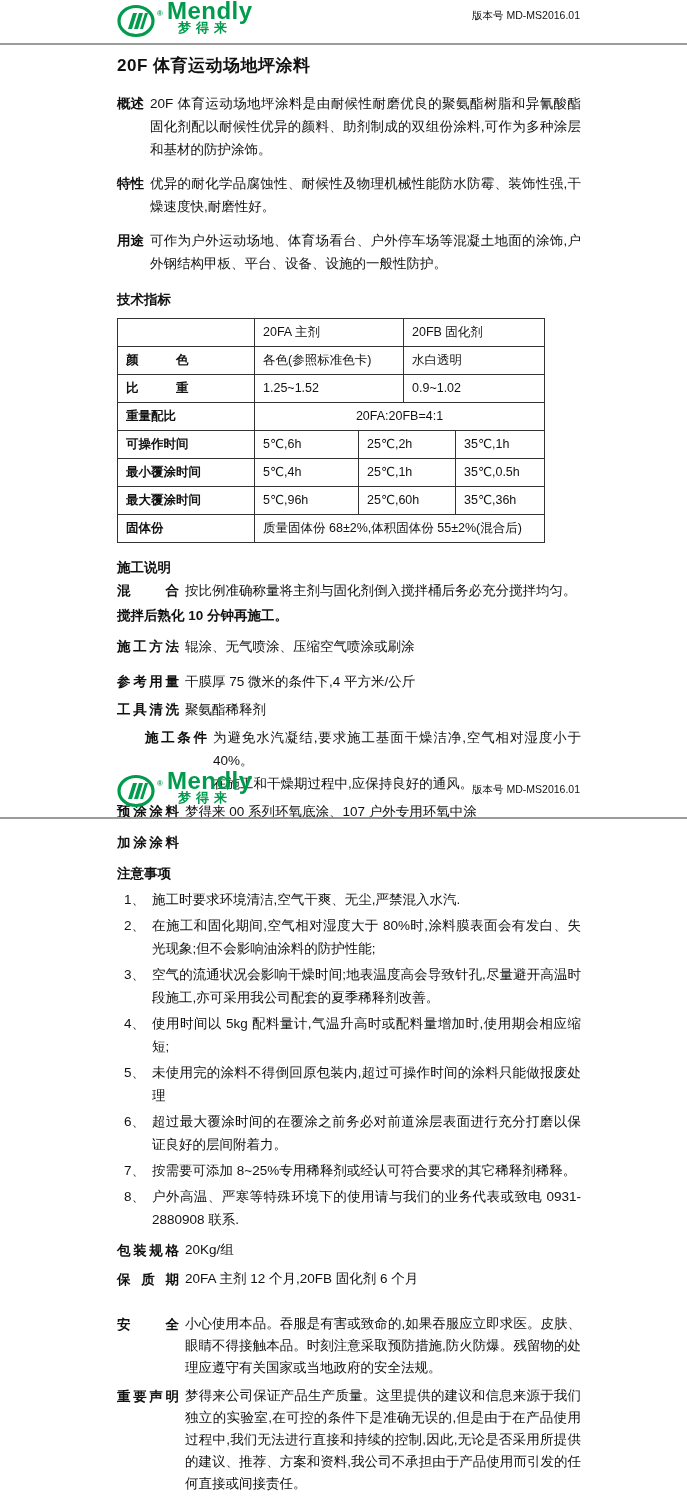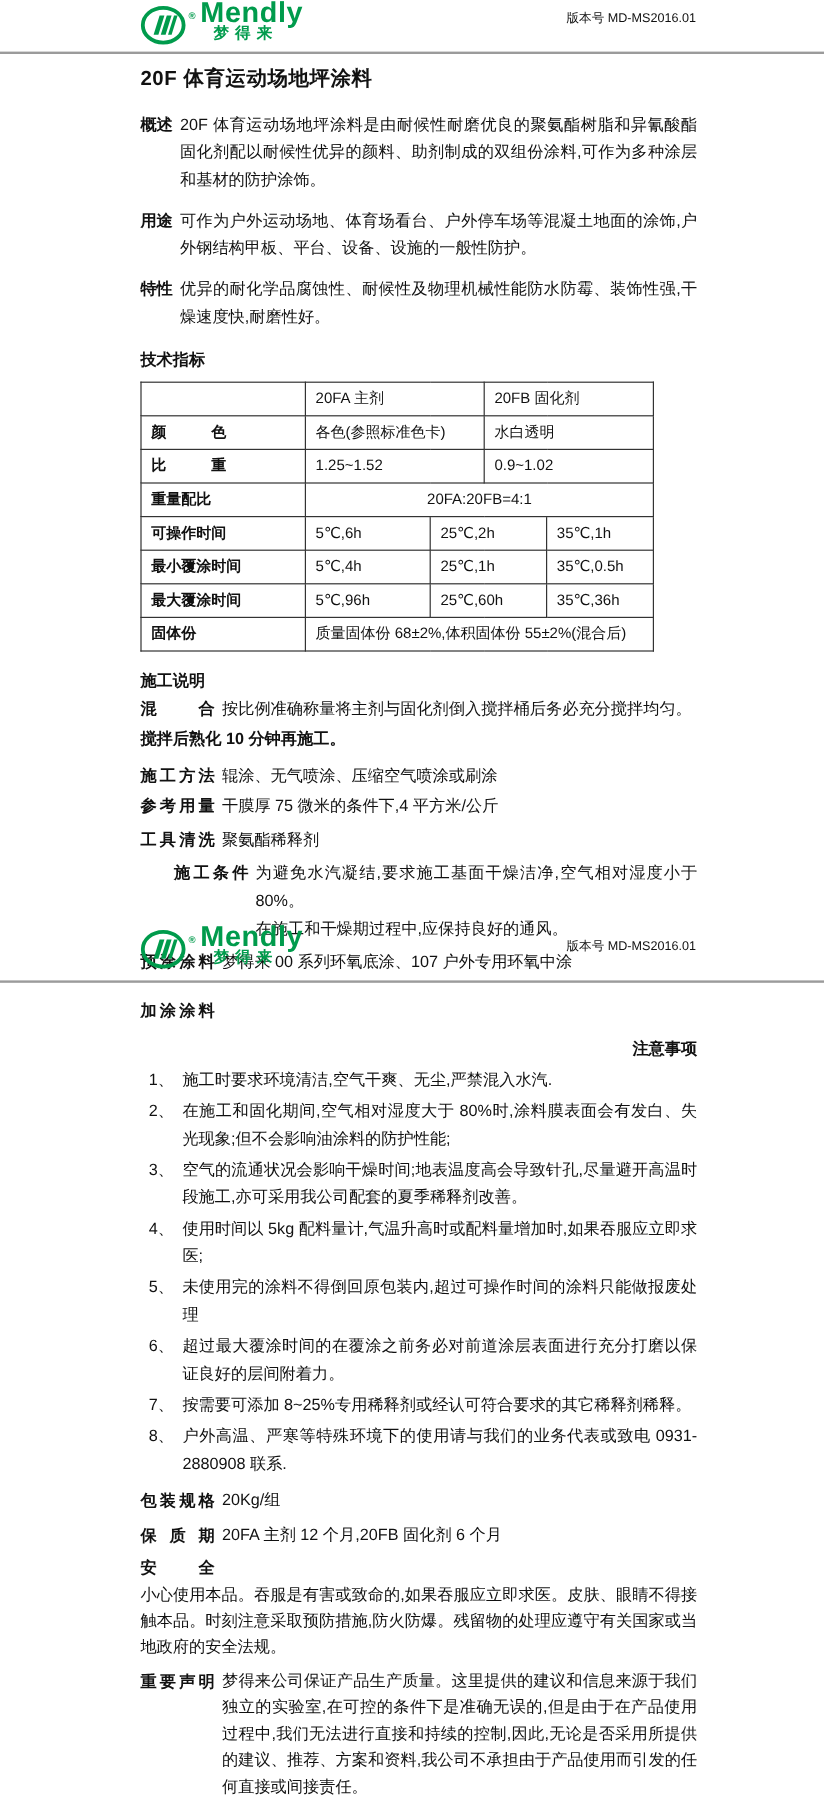--- a/index.html
+++ b/index.html
@@ -64,26 +64,26 @@
   <div class="rule"></div>
 
   <div class="content">
     <div class="title">20F 体育运动场地坪涂料</div>
 
     <div class="sec" style="margin-top:14px;">
       <div class="lbl w2">概述</div>
       <div class="txt">20F 体育运动场地坪涂料是由耐候性耐磨优良的聚氨酯树脂和异氰酸酯固化剂配以耐候性优异的颜料、助剂制成的双组份涂料,可作为多种涂层和基材的防护涂饰。</div>
     </div>
     <div class="sec">
+      <div class="lbl w2">特性</div>
+      <div class="txt">优异的耐化学品腐蚀性、耐候性及物理机械性能防水防霉、装饰性强,干燥速度快,耐磨性好。</div>
+    </div>
+    <div class="sec">
       <div class="lbl w2">用途</div>
       <div class="txt">可作为户外运动场地、体育场看台、户外停车场等混凝土地面的涂饰,户外钢结构甲板、平台、设备、设施的一般性防护。</div>
-    </div>
-    <div class="sec">
-      <div class="lbl w2">特性</div>
-      <div class="txt">优异的耐化学品腐蚀性、耐候性及物理机械性能防水防霉、装饰性强,干燥速度快,耐磨性好。</div>
     </div>
 
     <div class="heading">技术指标</div>
 
     <table class="spec">
       <colgroup>
         <col style="width:137px">
           <col style="width:104px">
           <col style="width:45px">
           <col style="width:52px">
@@ -139,32 +139,32 @@
     <div class="sec" style="margin-top:0;">
       <div class="lbl w4">混合</div>
       <div class="txt">按比例准确称量将主剂与固化剂倒入搅拌桶后务必充分搅拌均匀。</div>
     </div>
     <div class="fullline">搅拌后熟化 10 分钟再施工。</div>
 
     <div class="sec" style="margin-top:8px;">
       <div class="lbl w4">施工方法</div>
       <div class="txt">辊涂、无气喷涂、压缩空气喷涂或刷涂</div>
     </div>
-    <div class="sec" style="margin-top:2px;justify-content:space-between;">
+    <div class="sec" style="margin-top:12px;justify-content:space-between;">
       <div class="lbl w4">参考用量</div>
       <div class="txt">干膜厚 75 微米的条件下,4 平方米/公斤</div>
     </div>
     <div class="sec" style="margin-top:5px;">
       <div class="lbl w4">工具清洗</div>
       <div class="txt">聚氨酯稀释剂</div>
     </div>
     <div class="sec" style="margin-top:5px;margin-left:28px;">
       <div class="lbl w4">施工条件</div>
       <div class="txt">
-        <div>为避免水汽凝结,要求施工基面干燥洁净,空气相对湿度小于 80%。</div>
+        <div>为避免水汽凝结,要求施工基面干燥洁净,空气相对湿度小于 40%。</div>
         <div>在施工和干燥期过程中,应保持良好的通风。</div>
       </div>
     </div>
     <div class="sec" style="margin-top:5px;">
       <div class="lbl w4">预涂涂料</div>
       <div class="txt">梦得来 00 系列环氧底涂、107 户外专用环氧中涂</div>
     </div>
   </div>
 </div>
 
@@ -187,37 +187,37 @@
     </div>
     <div class="ver">版本号 MD-MS2016.01</div>
   </div>
   <div class="rule"></div>
 
   <div class="content">
     <div class="sec" style="margin-top:12px;">
       <div class="lbl w4">加涂涂料</div>
     </div>
 
-    <div class="heading" style="margin-top:8px;text-align:right;">注意事项</div>
+    <div class="heading" style="margin-top:8px;">注意事项</div>
 
     <div class="note">
       <div class="num">1、</div>
       <div class="txt">施工时要求环境清洁,空气干爽、无尘,严禁混入水汽.</div>
     </div>
     <div class="note">
       <div class="num">2、</div>
       <div class="txt">在施工和固化期间,空气相对湿度大于 80%时,涂料膜表面会有发白、失光现象;但不会影响油涂料的防护性能;</div>
     </div>
     <div class="note">
       <div class="num">3、</div>
       <div class="txt">空气的流通状况会影响干燥时间;地表温度高会导致针孔,尽量避开高温时段施工,亦可采用我公司配套的夏季稀释剂改善。</div>
     </div>
     <div class="note">
       <div class="num">4、</div>
-      <div class="txt">使用时间以 5kg 配料量计,气温升高时或配料量增加时,如果吞服应立即求医;</div>
+      <div class="txt">使用时间以 5kg 配料量计,气温升高时或配料量增加时,使用期会相应缩短;</div>
     </div>
     <div class="note">
       <div class="num">5、</div>
       <div class="txt">未使用完的涂料不得倒回原包装内,超过可操作时间的涂料只能做报废处理</div>
     </div>
     <div class="note">
       <div class="num">6、</div>
       <div class="txt">超过最大覆涂时间的在覆涂之前务必对前道涂层表面进行充分打磨以保证良好的层间附着力。</div>
     </div>
     <div class="note">
@@ -230,21 +230,21 @@
     </div>
 
     <div class="sec info" style="margin-top:8px;">
       <div class="lbl w4">包装规格</div>
       <div class="txt">20Kg/组</div>
     </div>
     <div class="sec info" style="margin-top:6px;">
       <div class="lbl w4">保质期</div>
       <div class="txt">20FA 主剂 12 个月,20FB 固化剂 6 个月</div>
     </div>
-    <div class="sec info" style="margin-top:4px;flex-direction:column;">
+    <div class="sec info" style="margin-top:22px;">
       <div class="lbl w4">安全</div>
       <div class="txt">小心使用本品。吞服是有害或致命的,如果吞服应立即求医。皮肤、眼睛不得接触本品。时刻注意采取预防措施,防火防爆。残留物的处理应遵守有关国家或当地政府的安全法规。</div>
     </div>
     <div class="sec info" style="margin-top:6px;">
       <div class="lbl w4">重要声明</div>
       <div class="txt">梦得来公司保证产品生产质量。这里提供的建议和信息来源于我们独立的实验室,在可控的条件下是准确无误的,但是由于在产品使用过程中,我们无法进行直接和持续的控制,因此,无论是否采用所提供的建议、推荐、方案和资料,我公司不承担由于产品使用而引发的任何直接或间接责任。</div>
     </div>
   </div>
 </div>
 

